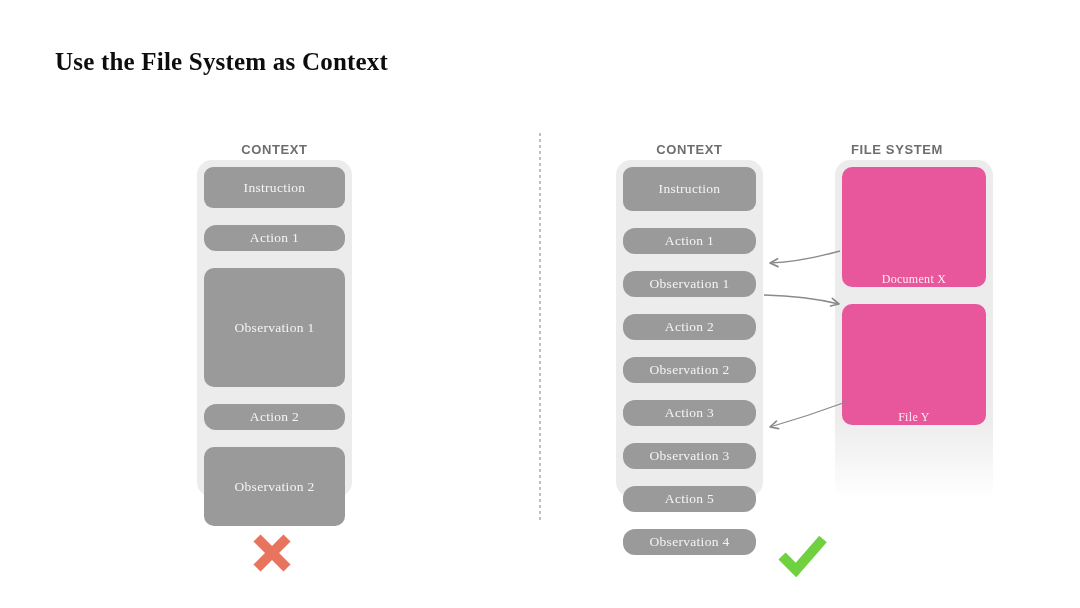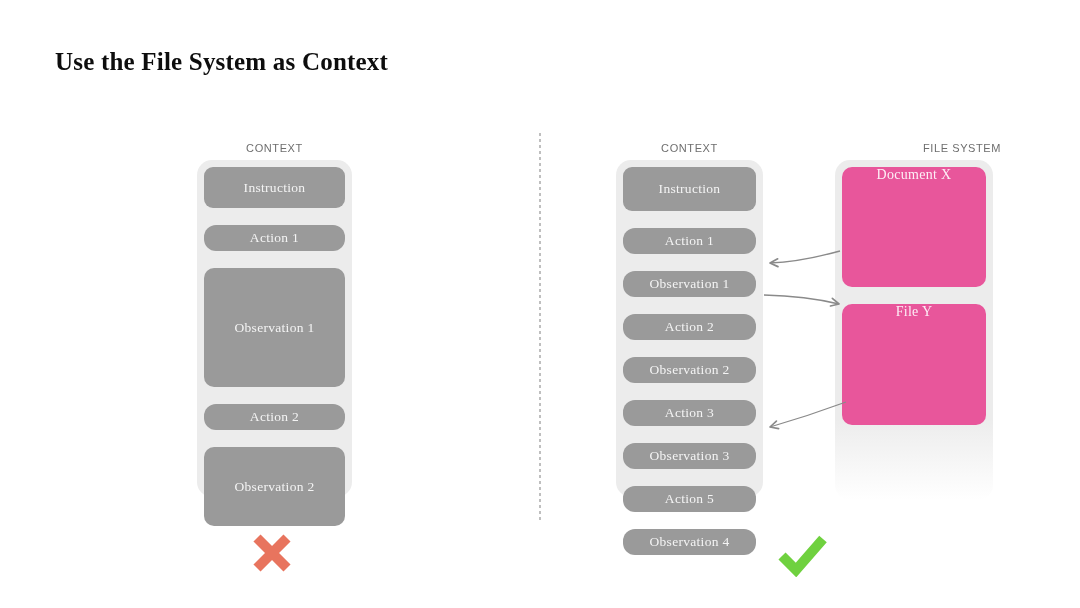--- a/index.html
+++ b/index.html
@@ -20,28 +20,29 @@
     font-size: 25px;
     font-weight: 700;
     color: #0d0d0d;
     letter-spacing: 0.2px;
     text-align: center;
   }
   .panel-label {
     position: absolute;
     top: 142px;
     font-family: "Liberation Sans", sans-serif;
-    font-size: 11px;
+    font-size: 13px;
     color: #6e6e6e;
     letter-spacing: 0.6px;
     text-align: center;
+    font-weight: bold;
   }
   .label-left   { left: 197px; width: 155px; }
   .label-right  { left: 616px; width: 147px; }
-  .label-fs     { left: 883px; width: 158px; text-align: center; }
+  .label-fs     { left: 818px; width: 158px; text-align: center; }
 
   .container {
     position: absolute;
     top: 160px;
     background: #ececec;
     border-radius: 15px;
     display: flex;
     flex-direction: column;
     gap: 17px;
     padding: 7px;
@@ -62,24 +63,24 @@
     letter-spacing: 0.3px;
     display: flex;
     align-items: center;
     justify-content: center;
     flex: 0 0 auto;
   }
   .pbox {
     background: #e8569b;
     border-radius: 10px;
     color: #fdeef6;
-    font-size: 14px;
+    font-size: 12px;
     letter-spacing: 0.3px;
     display: flex;
-    align-items: flex-start;
+    align-items: flex-end;
     justify-content: center;
     flex: 0 0 auto;
   }
   .h41  { height: 41px; border-radius: 9px; }
   .h44  { height: 44px; border-radius: 9px; }
   .h26  { height: 26px; }
   .h119 { height: 119px; border-radius: 10px; }
   .h79  { height: 79px; border-radius: 10px; }
   .h120 { height: 120px; }
   .h121 { height: 121px; }

